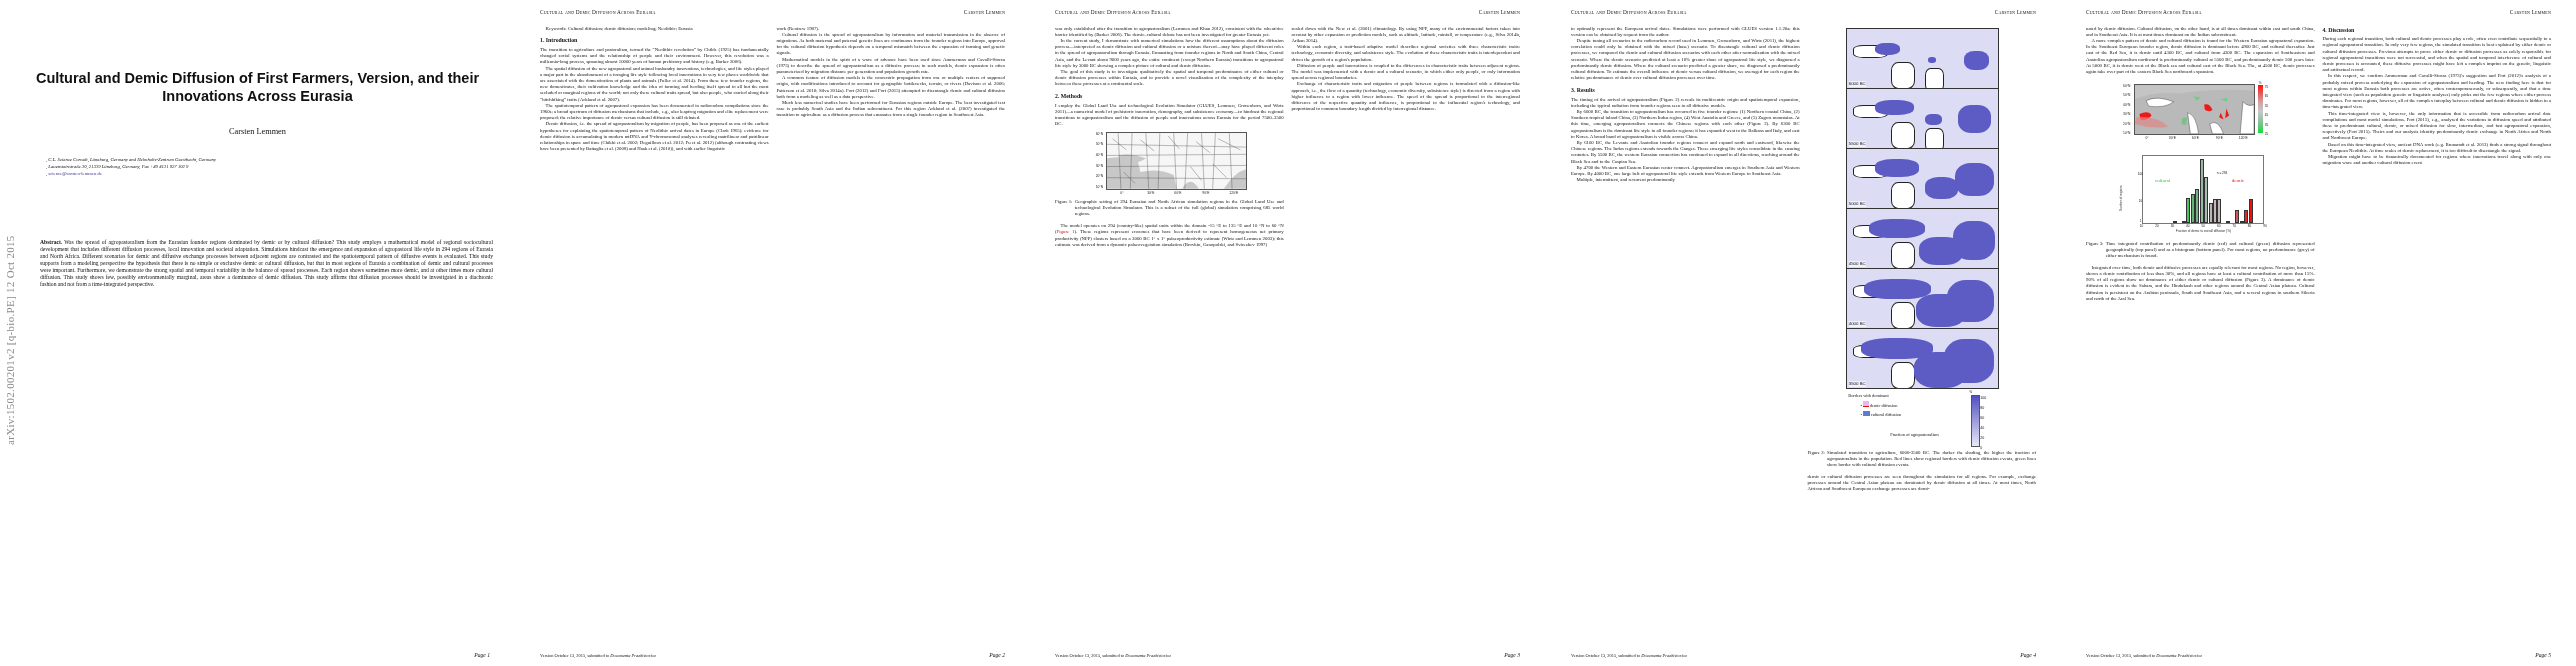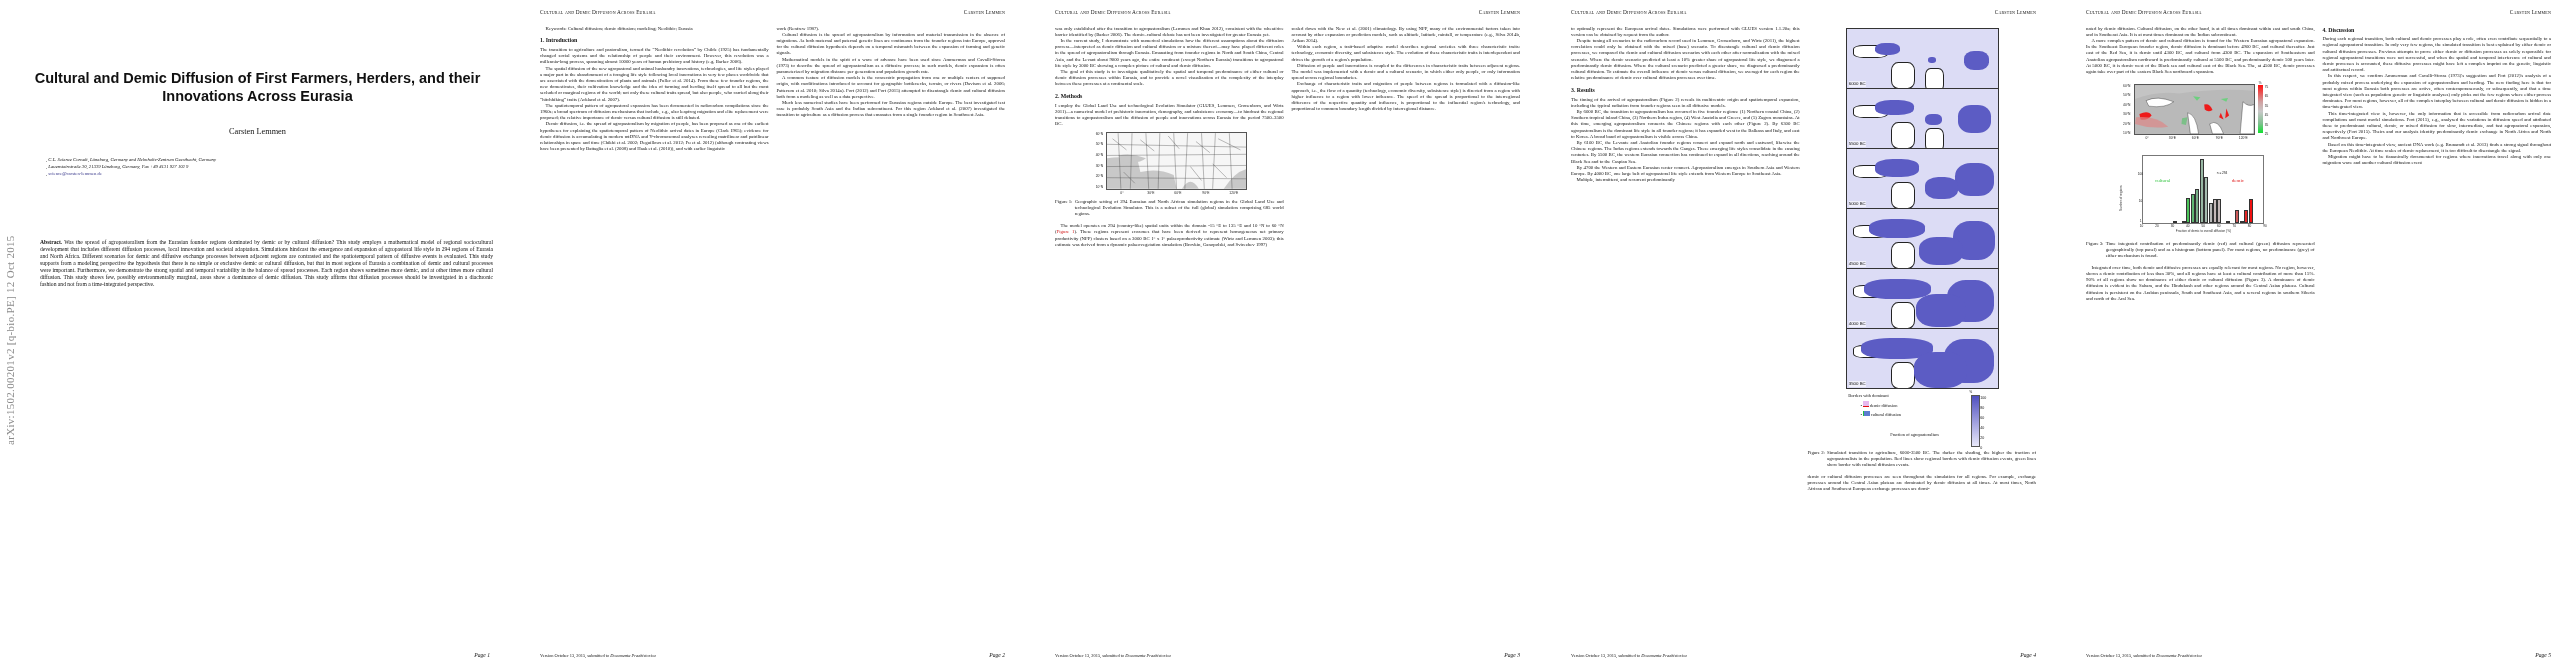--- a/index.html
+++ b/index.html
@@ -35,21 +35,21 @@
   .blob { position:absolute; background:#5c5cc4; border-radius:40%; }
   .land { position:absolute; background:#fff; border:0.6px solid #222; border-radius:30%; }
   .legend { font-size:4.4px; }
   .bar { position:absolute; bottom:0; border:0.6px solid #333; box-sizing:border-box; }
 </style>
 </head>
 <body>
 
 <div class="page p1">
   <div class="arxiv">arXiv:1502.00201v2  [q-bio.PE]  12 Oct 2015</div>
-  <div class="title">Cultural and Demic Diffusion of First Farmers, Herders, and their Innovations Across Eurasia</div>
+  <div class="title">Cultural and Demic Diffusion of First Farmers, Version, and their Innovations Across Eurasia</div>
   <div class="author">Carsten Lemmen</div>
   <div class="affil">
     <div>, C.L. Science Consult, Lüneburg, Germany and Helmholtz-Zentrum Geesthacht, Germany</div>
     <div>, Lauensteinstraße 30, 21339 Lüneburg, Germany, Fax +49 4131 927 102 9</div>
     <div>, <span class="mail">science@carsten-lemmen.de</span></div>
   </div>
   <div class="abstract">
     <b>Abstract.</b>
     <span>Was the spread of agropastoralism from the Eurasian founder regions dominated by demic or by cultural diffusion? This study employs a mathematical model of regional sociocultural development that includes different diffusion processes, local innovation and societal adaptation. Simulations hindcast the emergence and expansion of agropastoral life style in 294 regions of Eurasia and North Africa. Different scenarios for demic and diffusive exchange processes between adjacent regions are contrasted and the spatiotemporal pattern of diffusive events is evaluated. This study supports from a modeling perspective the hypothesis that there is no simple or exclusive demic or cultural diffusion, but that in most regions of Eurasia a combination of demic and cultural processes were important. Furthermore, we demonstrate the strong spatial and temporal variability in the balance of spread processes. Each region shows sometimes more demic, and at other times more cultural diffusion. This study shows few, possibly environmentally marginal, areas show a dominance of demic diffusion. This study affirms that diffusion processes should be investigated in a diachronic fashion and not from a time-integrated perspective.</span>
   </div>

